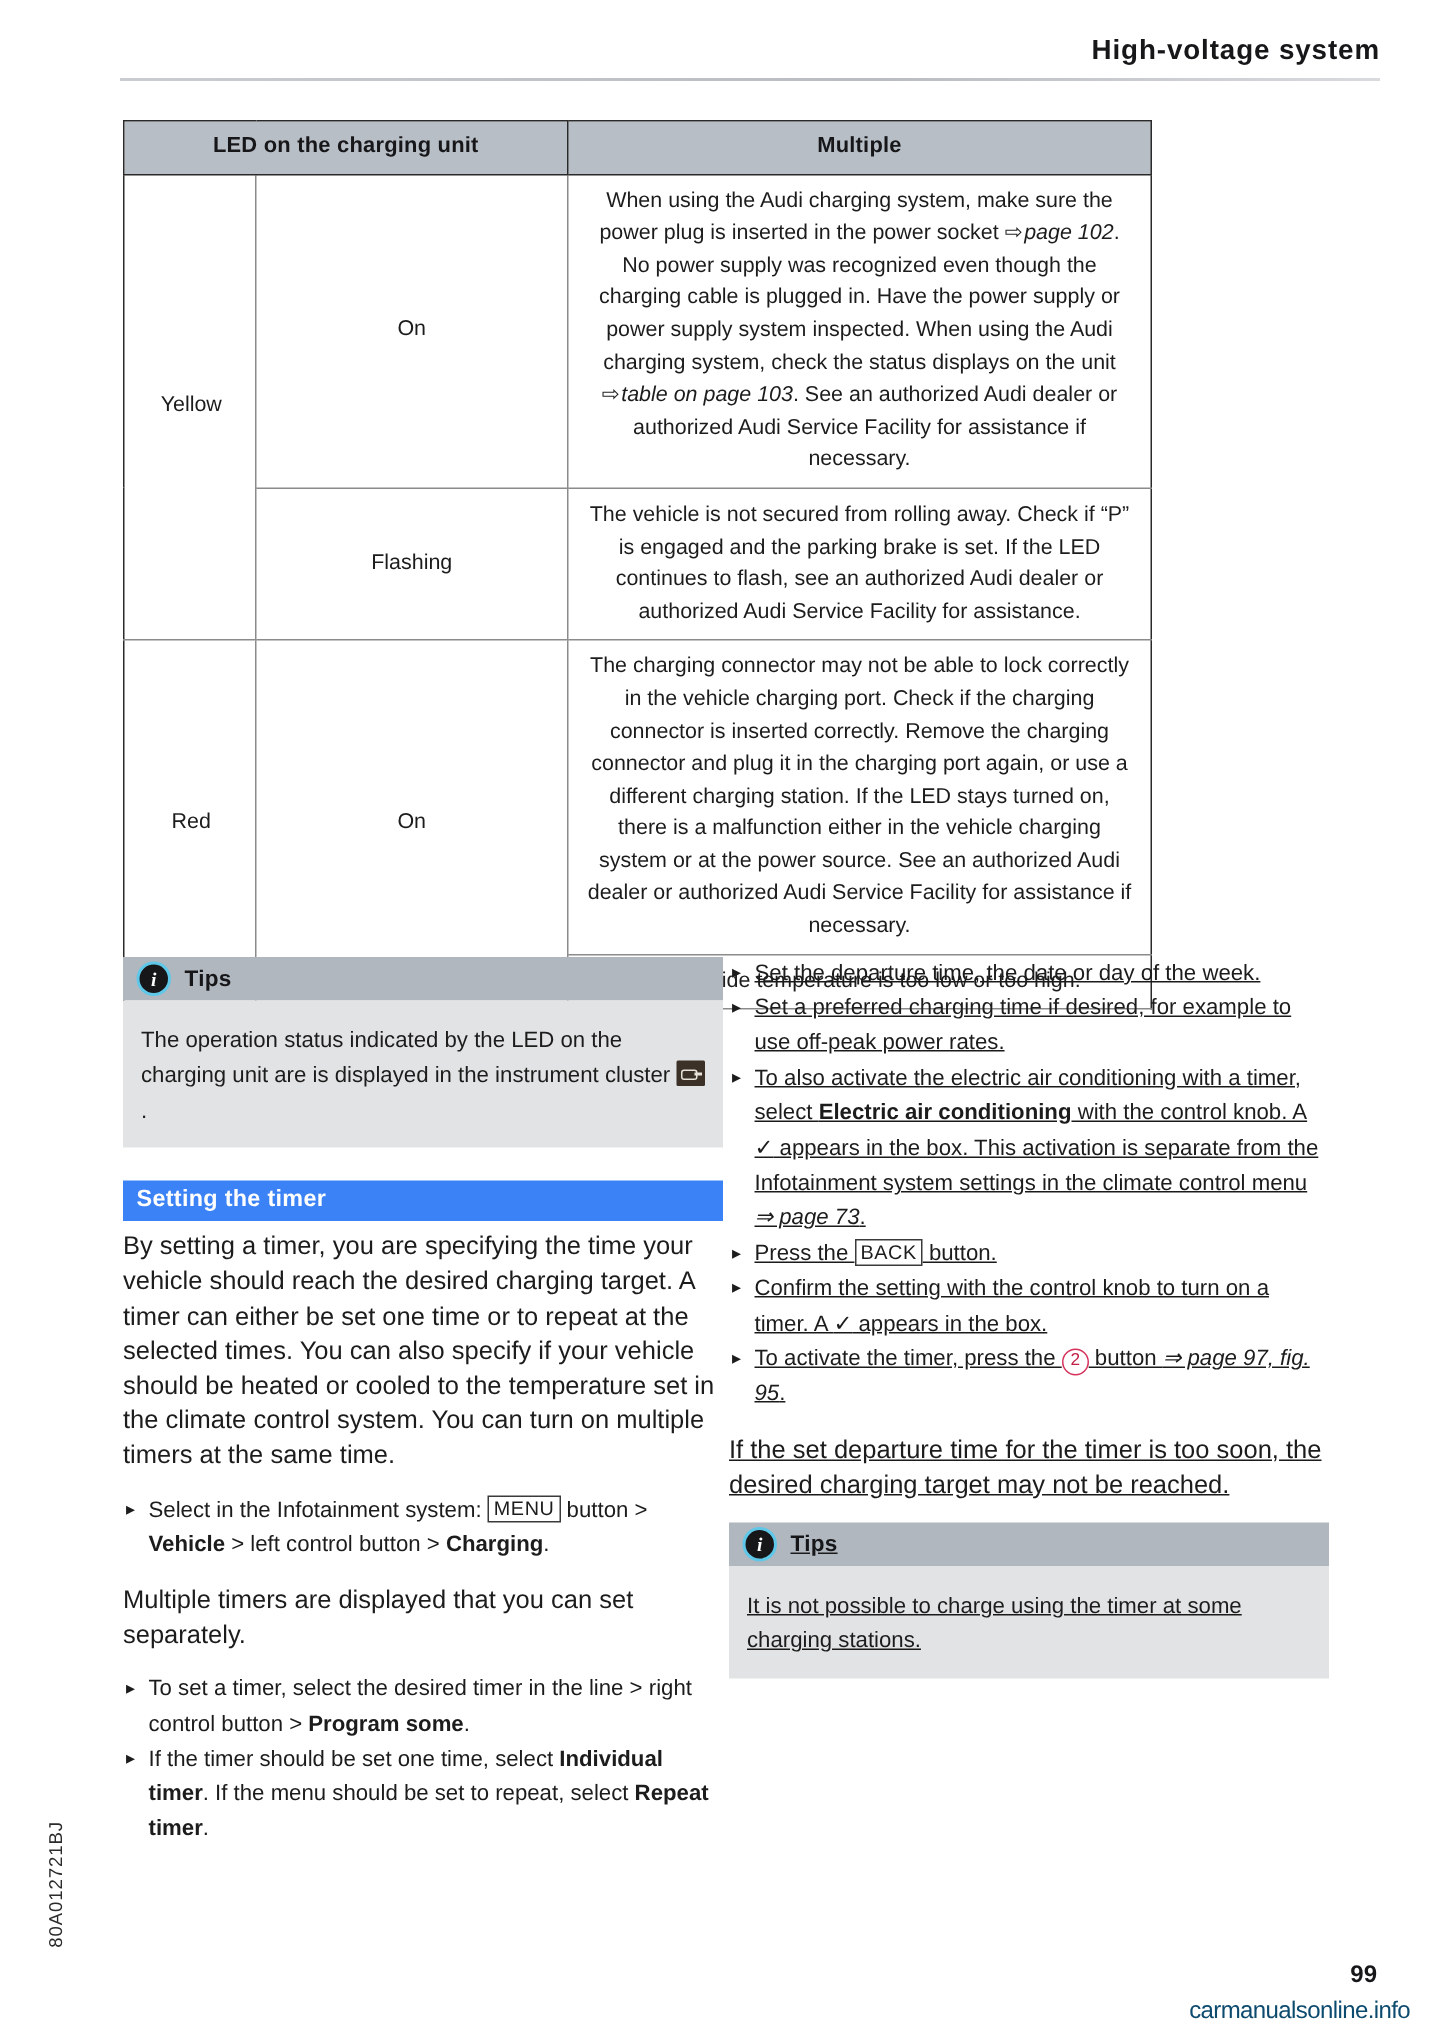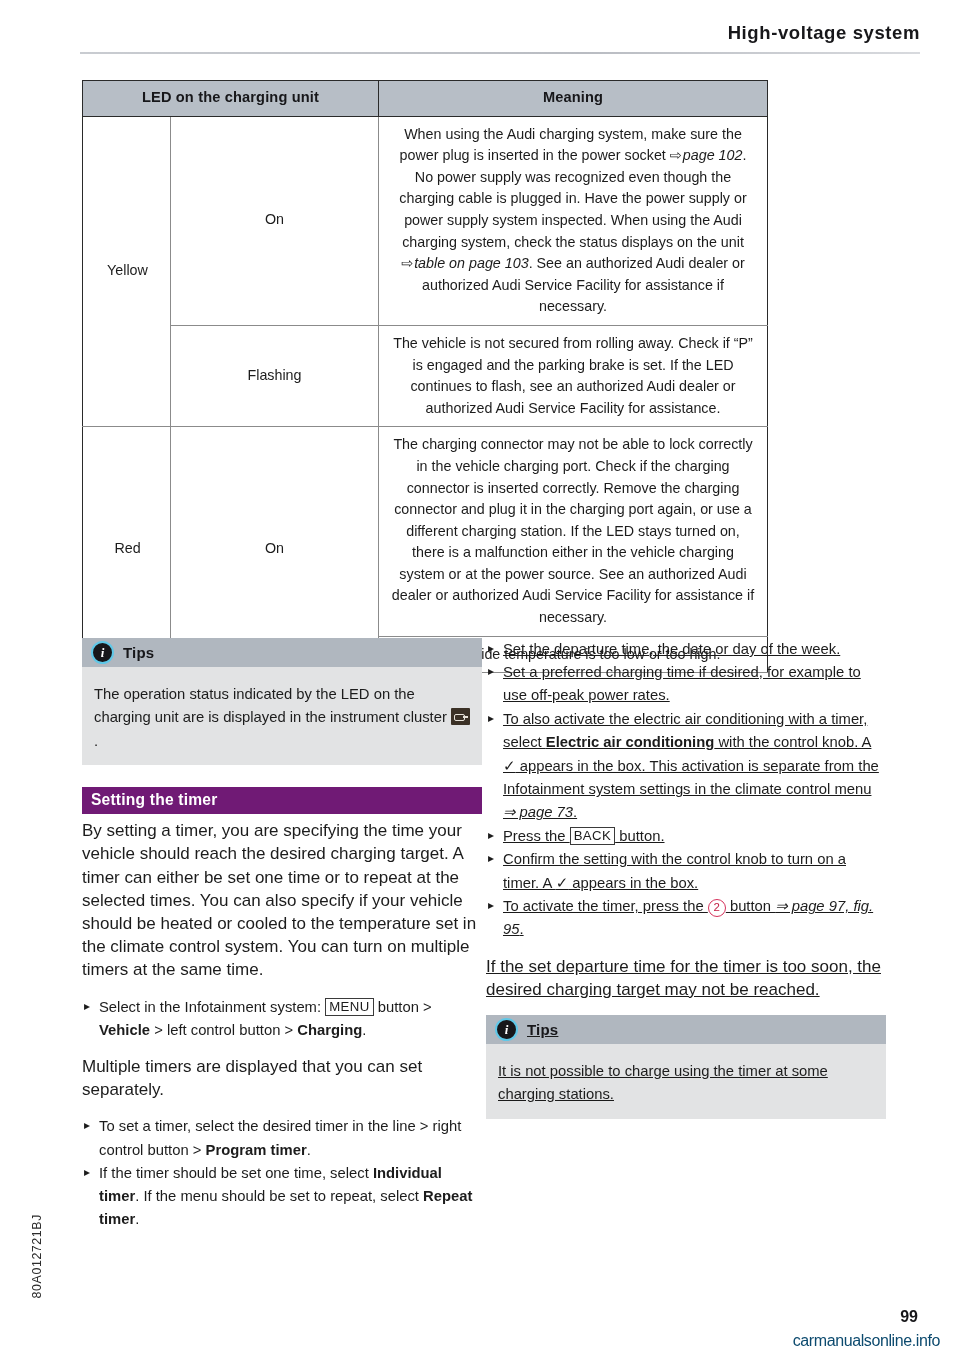--- a/index.html
+++ b/index.html
@@ -153,21 +153,21 @@
   .tipbox .tip-body {
     background: #e2e3e4;
     padding: 16px 12px 12px 12px;
     font-size: 14.8px;
     line-height: 23.4px;
     color: #1c1c1c;
   }
 
   
   .section-bar {
-    background: #701a75;
+    background: #3b82f6;
     color: #ffffff;
     font-size: 15.6px;
     font-weight: bold;
     padding: 4px 9px 5px 9px;
     letter-spacing: 0.2px;
     margin-bottom: 5px;
   }
   .applies-to {
     font-size: 12.6px;
     color: #8a8a8e;
@@ -293,21 +293,21 @@
 
 <table class="led-table">
   <colgroup>
     <col class="col-led-1">
       <col class="col-led-2">
       <col>
   </colgroup>
   <thead>
     <tr>
       <th colspan="2">LED on the charging unit</th>
-      <th>Meaning</th>
+      <th>Multiple</th>
     </tr>
   </thead>
   <tbody>
     <tr>
       <td class="color-cell" rowspan="2">Yellow</td>
       <td>On</td>
       <td class="meaning-cell">
         When using the Audi charging system, make sure the power
         plug is inserted in the power socket <span class="ref"><span class="arrow-ref">⇨</span>page 102</span>. No power supply was recognized even though the charging cable is plugged
         in. Have the power supply or power supply system inspected.
@@ -347,21 +347,21 @@
 
     <p>By setting a timer, you are specifying the time your vehicle should reach the desired charging target. A timer can either be set one time or to repeat at the selected times. You can also specify if your vehicle should be heated or cooled to the temperature set in the climate control system. You can turn on multiple timers at the same time.</p>
 
     <ul class="bullets">
       <li><span>Select in the Infotainment system: </span><span class="key">MENU</span><span> button &gt; </span><b>Vehicle</b><span> &gt; left control button &gt; </span><b>Charging</b><span>.</span></li>
     </ul>
 
     <p>Multiple timers are displayed that you can set separately.</p>
 
     <ul class="bullets">
-      <li><span>To set a timer, select the desired timer in the line &gt; right control button &gt; </span><b>Program timer</b><span>.</span></li>
+      <li><span>To set a timer, select the desired timer in the line &gt; right control button &gt; </span><b>Program some</b><span>.</span></li>
       <li><span>If the timer should be set one time, select </span><b>Individual timer</b><span>. If the menu should be set to repeat, select </span><b>Repeat timer</b><span>.</span></li>
     </ul>
   </div>
 
   <div class="col col-right">
 
     <ul class="bullets">
       <li>Set the departure time, the date or day of the week.</li>
       <li>Set a preferred charging time if desired, for example to use off-peak power rates.</li>
       <li><span>To also activate the electric air conditioning with a timer, select </span><b>Electric air conditioning</b><span> with the control knob. A </span><span class="check">✓</span><span> appears in the box. This activation is separate from the Infotainment system settings in the climate control menu </span><span class="ref">⇒ page 73</span><span>.</span></li>

